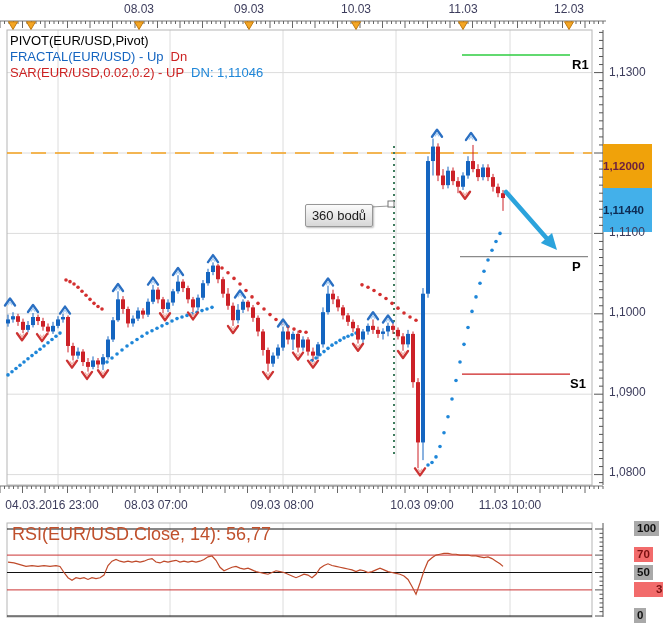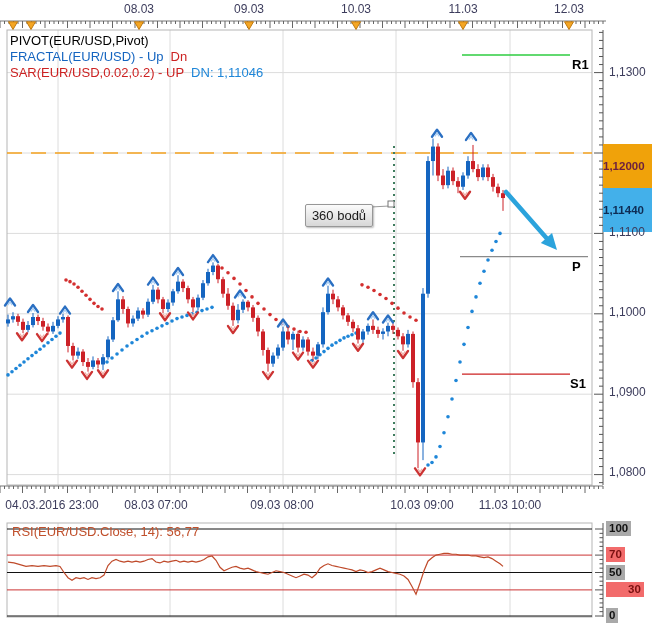--- a/index.html
+++ b/index.html
@@ -15,22 +15,22 @@
   .c-blue2{color:#1e86d8;}
   .gap{margin-left:7px;}
   .pivot-label{position:absolute;font-size:13px;font-weight:bold;color:#000;white-space:nowrap;}
   .tooltip{position:absolute;border:1px solid #979797;border-radius:2px;
            background:linear-gradient(#fbfbfb,#d7d7d7);font-size:13px;color:#1a1a1a;
            text-align:center;box-shadow:1px 1px 2px rgba(0,0,0,.28);}
   .badge{position:absolute;left:603px;width:49px;font-size:11.5px;
          font-weight:bold;padding:16px 0;white-space:nowrap;}
   #badge-orange{background:#f0a20a;color:#6b1f3f;}
   #badge-blue{background:#43b0ea;color:#0e2d55;}
-  .rsi-legend{position:absolute;left:12px;top:524px;font-size:13px;color:#c0502c;white-space:nowrap;text-align:center;}
-  .rsi-badge{position:absolute;font-size:11.5px;font-weight:bold;padding:0 3px;line-height:15px;white-space:nowrap;}
+  .rsi-legend{position:absolute;left:12px;top:524px;font-size:18px;color:#c0502c;white-space:nowrap;text-align:center;}
+  .rsi-badge{position:absolute;font-size:11.5px;font-weight:bold;padding:0 3px;line-height:15px;white-space:nowrap;margin-left:28px;}
 </style>
 </head>
 <body>
 
 <div id="screen">
   <svg id="gfx" width="663" height="624">
       <line x1="58" y1="30" x2="58" y2="485" stroke="#dcdcdc"></line>
       <line x1="58" y1="523" x2="58" y2="617" stroke="#dcdcdc"></line>
       <line x1="170" y1="30" x2="170" y2="485" stroke="#dcdcdc"></line>
       <line x1="170" y1="523" x2="170" y2="617" stroke="#dcdcdc"></line>

